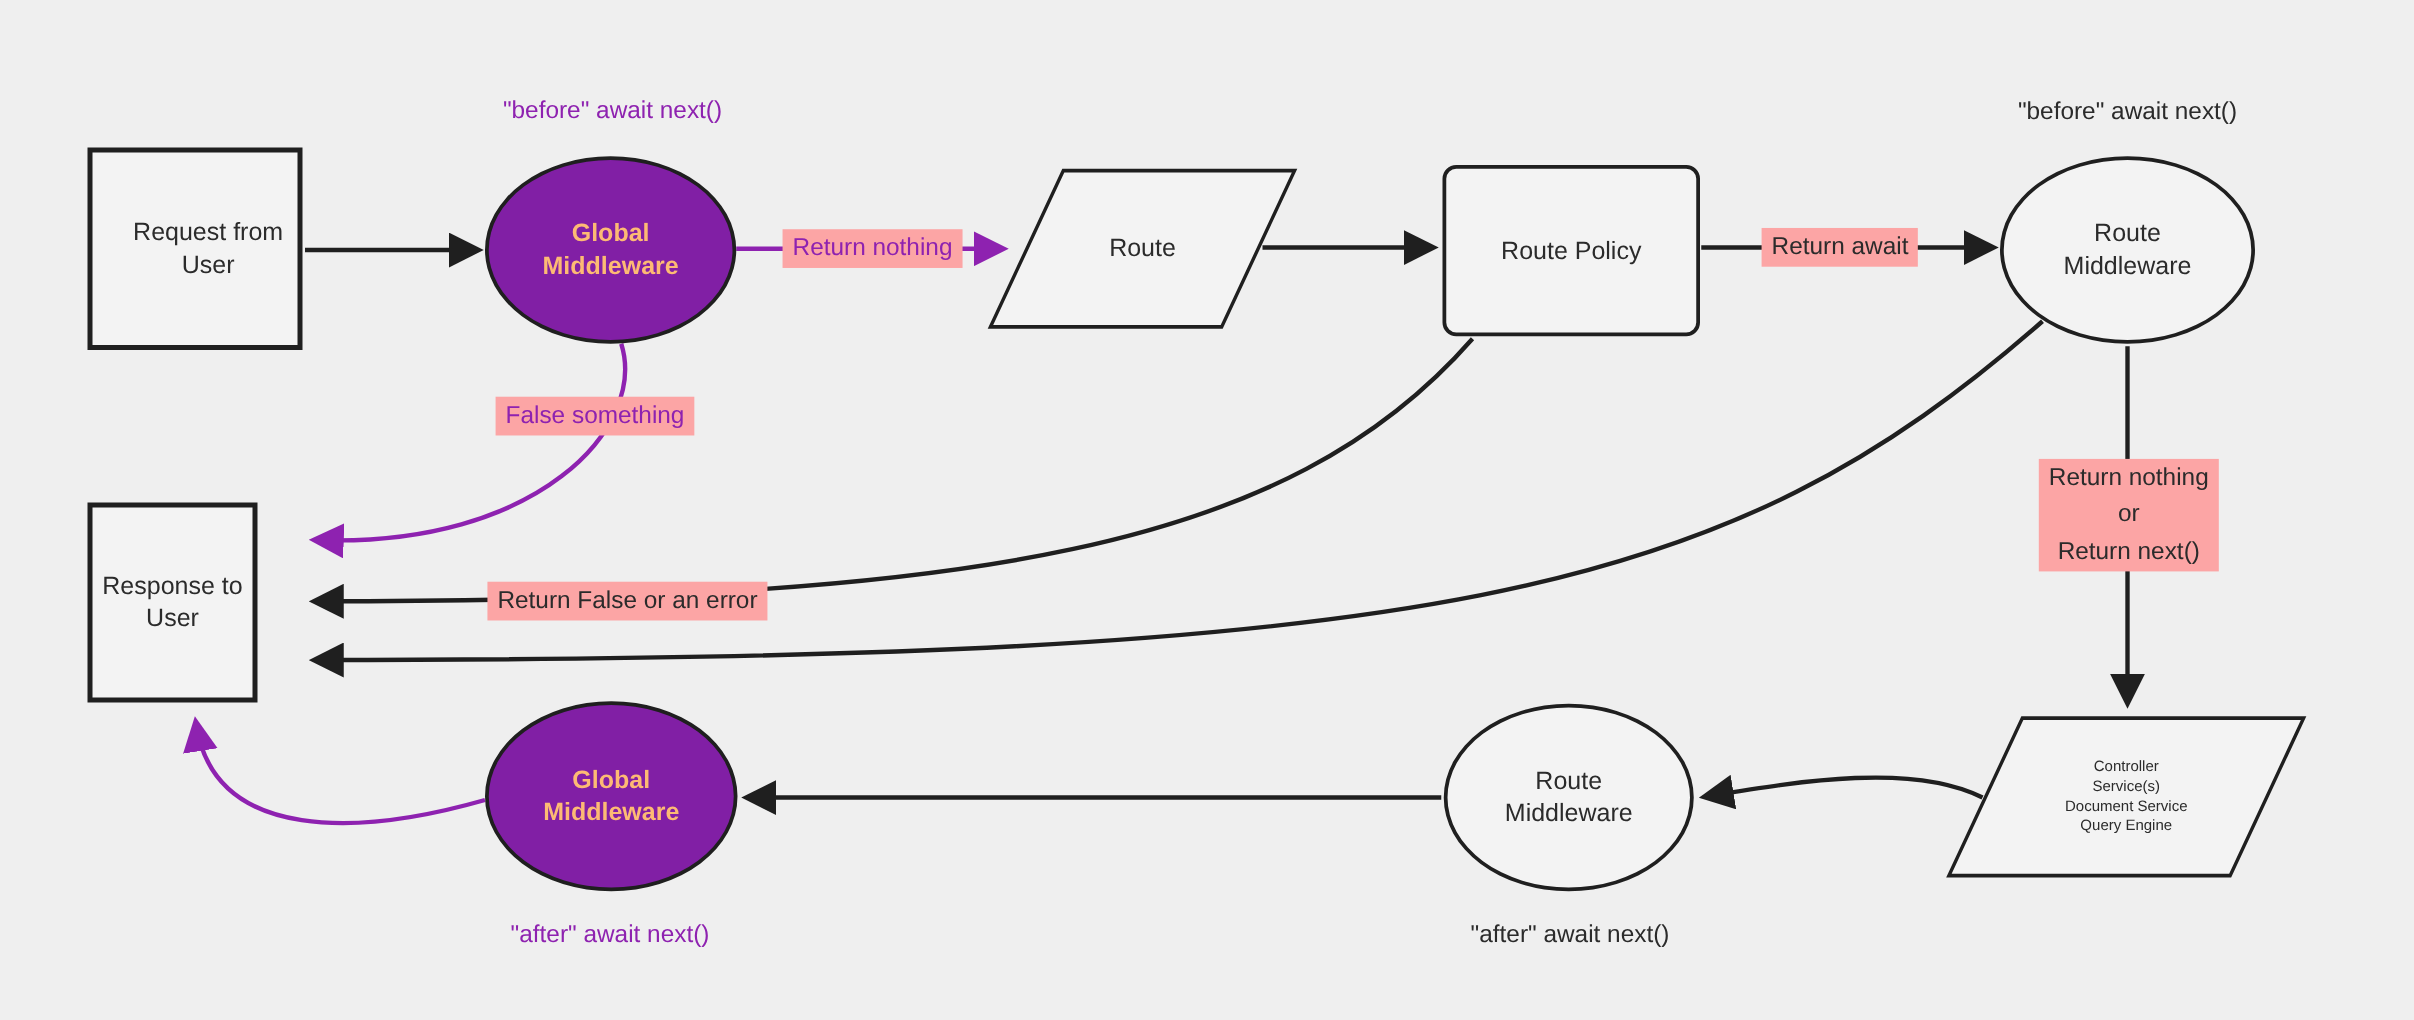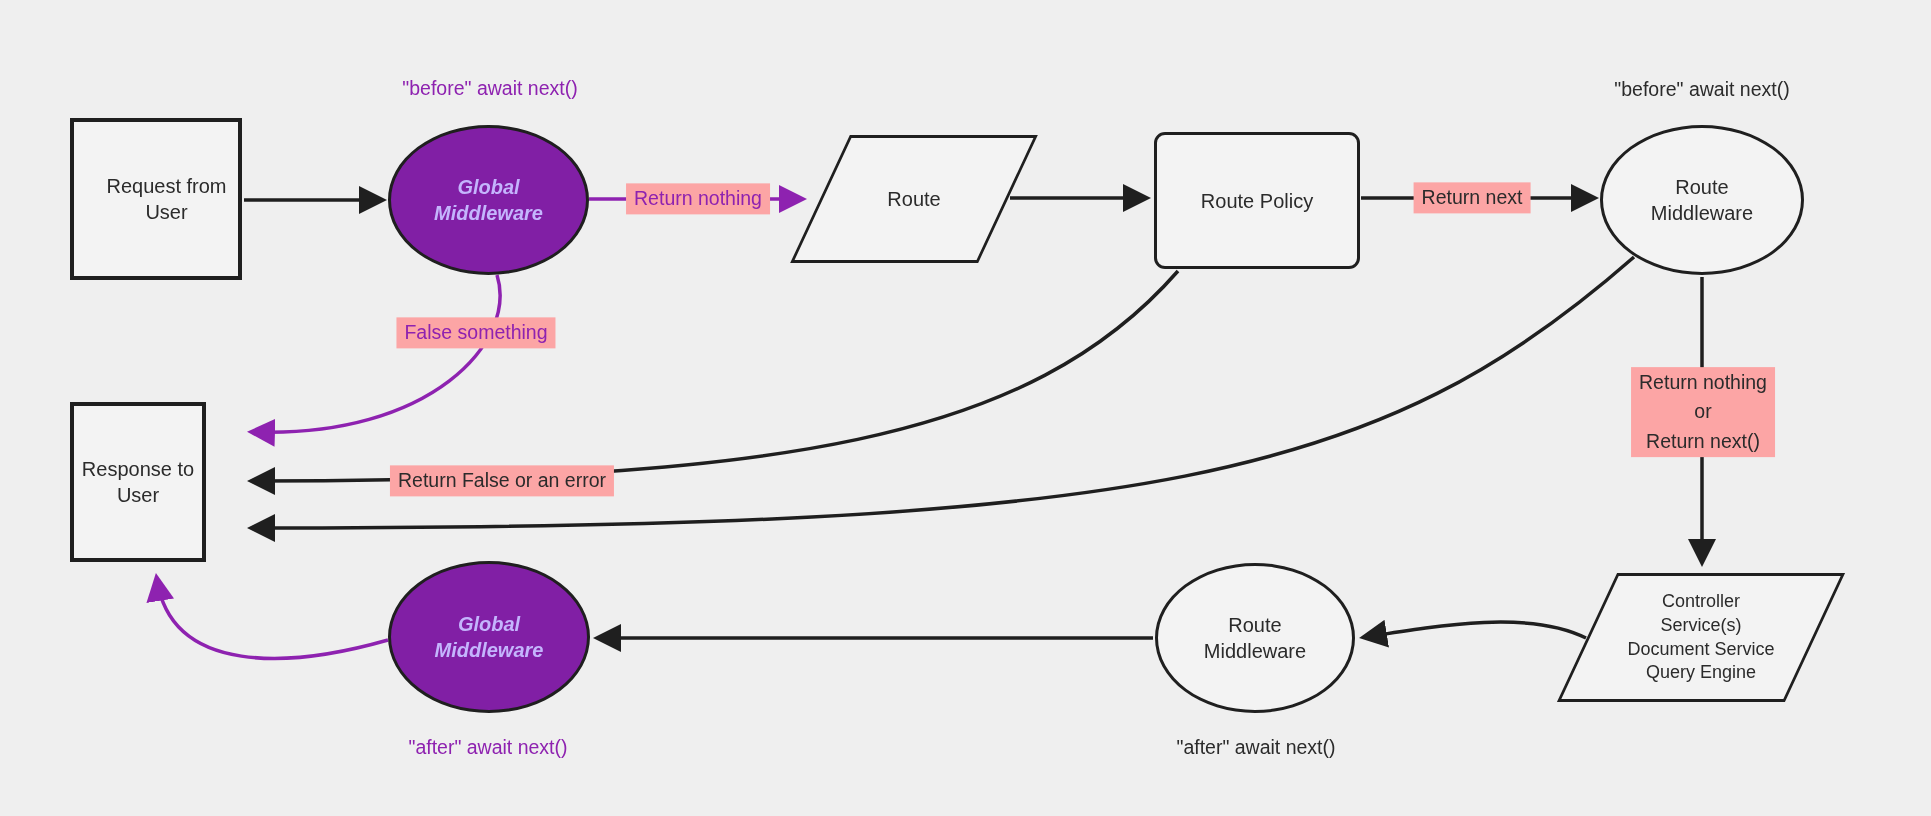--- a/index.html
+++ b/index.html
@@ -25,28 +25,28 @@
   }
   .rect-node{
     background:#f3f3f3;border:4px solid #1f1f1f;
     box-sizing:border-box;
   }
   .ellipse-node{
     background:#f3f3f3;border:3.5px solid #1f1f1f;
     border-radius:50%;box-sizing:border-box;
   }
   .ellipse-node.purple{background:#811fa5;}
-  .ellipse-node.purple .node-label{color:#c4b5fd;font-weight:bold;font-style:italic;}
+  .ellipse-node.purple .node-label{color:#fdba74;font-weight:bold;}
   .para-node .para-bg{
     position:absolute;inset:0;
     background:#f3f3f3;border:3.5px solid #1f1f1f;
     box-sizing:border-box;
     transform:skewX(-25deg);
   }
-  .para-node .node-label.small{font-size:18px;line-height:1.32;}
+  .para-node .node-label.small{font-size:12px;line-height:1.32;}
 
   
   .elabel{
     position:absolute;z-index:4;
     transform:translate(-50%,-50%);
     font-size:19.5px;line-height:1.5;
     white-space:pre-line;text-align:center;
     color:#2b2b2b;
   }
   .elabel.bg{background:#fca5a5;padding:1px 8px;}
@@ -134,21 +134,21 @@
 
   <div class="node rect-node" style="left:70px;top:402px;width:136px;height:160px;">
     <div class="node-label">Response to
 User</div>
   </div>
 
   <div class="elabel purple" style="left:490px;top:89px;">"before" await next()</div>
 
   <div class="elabel purple bg" style="left:698px;top:199px;">Return nothing</div>
 
-  <div class="elabel bg" style="left:1472px;top:198px;">Return next</div>
+  <div class="elabel bg" style="left:1472px;top:198px;">Return await</div>
 
   <div class="elabel" style="left:1702px;top:90px;">"before" await next()</div>
 
   <div class="elabel bg" style="left:1703px;top:412px;">Return nothing
 or
 Return next()</div>
 
   <div class="elabel" style="left:1256px;top:748px;">"after" await next()</div>
 
   <div class="elabel purple" style="left:488px;top:748px;">"after" await next()</div>

